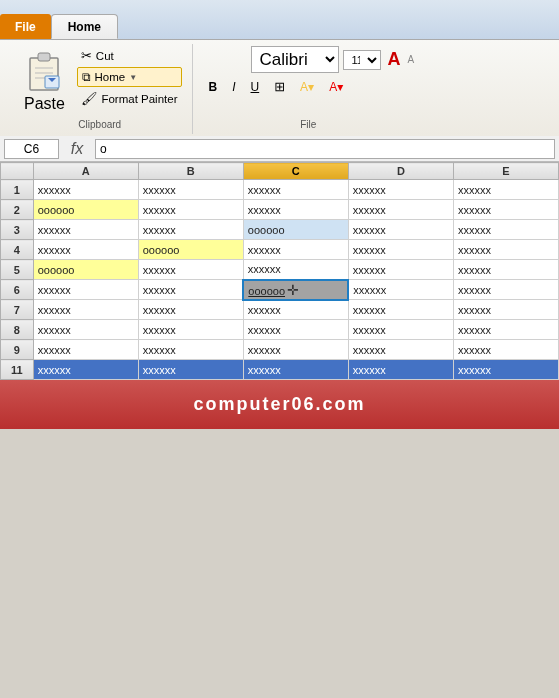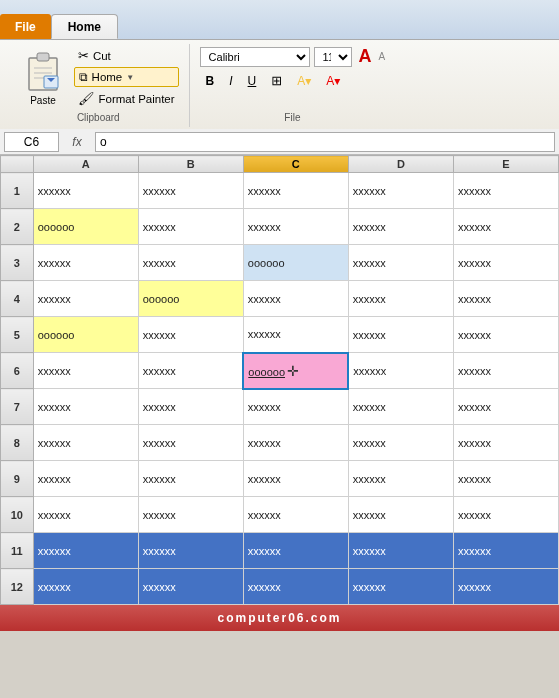--- a/index.html
+++ b/index.html
@@ -98,23 +98,24 @@
     .font-group-top {
       display: flex;
       align-items: center;
       gap: 4px;
       margin-bottom: 4px;
     }
     .font-select {
       border: 1px solid #aaa;
       background: white;
       padding: 2px 4px;
-      font-size: 11px;
-      width: 110px;
-      cursor: pointer;
+      font-size: 17px;
+      width: 88px;
+      cursor: pointer;
+      margin-left: 48px;
     }
     .size-select {
       border: 1px solid #aaa;
       background: white;
       padding: 2px 4px;
       font-size: 11px;
       width: 38px;
       cursor: pointer;
     }
     .font-group-mid {
@@ -207,21 +208,21 @@
       background: linear-gradient(to bottom, #f5c242, #e0a820);
       color: #000;
       font-weight: bold;
     }
 
     
     td.cell {
       border: 1px solid #d0d0d0;
       padding: 1px 4px;
       font-size: 11px;
-      height: 36px;
+      height: 20px;
       overflow: hidden;
       white-space: nowrap;
       text-overflow: ellipsis;
       color: #222;
       cursor: cell;
     }
 
     td.cell-yellow { background: #ffff99; }
     td.cell-light-blue { background: #cfe2f3; }
 
@@ -266,21 +267,21 @@
 
             <rect x="13" y="5" width="12" height="8" rx="2" fill="#d0d0d0" stroke="#888" stroke-width="1"></rect>
 
             <line x1="10" y1="20" x2="28" y2="20" stroke="#bbb" stroke-width="1"></line>
             <line x1="10" y1="25" x2="28" y2="25" stroke="#bbb" stroke-width="1"></line>
             <line x1="10" y1="30" x2="22" y2="30" stroke="#bbb" stroke-width="1"></line>
 
             <rect x="20" y="28" width="14" height="12" rx="1" fill="#deeaf7" stroke="#5a8fc4" stroke-width="1"></rect>
             <polygon points="27,34 31,30 23,30" fill="#4472c4"></polygon>
           </svg>
-          <span style="font-size:10px; margin-top:1px;">Paste</span>
+          <span style="font-size:16px; margin-top:1px;">Paste</span>
         </div>
       </div>
 
       <div class="small-btns">
         <div class="small-btn">
           <span style="font-size:13px;">✂</span>
           <span>Cut</span>
         </div>
         <div class="small-btn copy-highlight">
           <span style="font-size:12px;">⧉</span>
@@ -318,21 +319,21 @@
       </div>
     </div>
     <span class="ribbon-group-label">File</span>
   </div>
 
 </div>
 
 <div class="formula-bar">
   <input class="cell-ref" type="text" value="C6" style="">
   <div class="formula-separator">
-    <span style="font-size:12px; color:#555; font-style:italic;">fx</span>
+    <span style="font-size:16px; color:#555; font-style:italic;">fx</span>
   </div>
   <input class="formula-input" type="text" value="o" style="">
 </div>
 
 <div class="spreadsheet-container">
   <table class="sheet">
     <colgroup>
       <col style="width:28px;">
       <col style="width:90px;">
       <col style="width:90px;">
@@ -389,21 +390,21 @@
           <td class="cell cell-yellow">oooooo</td>
           <td class="cell">xxxxxx</td>
           <td class="cell">xxxxxx</td>
           <td class="cell">xxxxxx</td>
           <td class="cell">xxxxxx</td>
         </tr>
         <tr>
           <th class="row-header">6</th>
           <td class="cell">xxxxxx</td>
           <td class="cell">xxxxxx</td>
-          <td class="cell" style="border: 2px solid rgb(31, 126, 196); background: #f9a8d4; text-decoration: underline;">oooooo<span style="display:inline-block; margin-left:2px; font-size:14px; color:#333; cursor:crosshair;">✛</span></td>
+          <td class="cell" style="border: 2px solid rgb(31, 126, 196); background: #a3a3a3; text-decoration: underline;">oooooo<span style="display:inline-block; margin-left:2px; font-size:14px; color:#333; cursor:crosshair;">✛</span></td>
           <td class="cell">xxxxxx</td>
           <td class="cell">xxxxxx</td>
         </tr>
         <tr>
           <th class="row-header">7</th>
           <td class="cell">xxxxxx</td>
           <td class="cell">xxxxxx</td>
           <td class="cell">xxxxxx</td>
           <td class="cell">xxxxxx</td>
           <td class="cell">xxxxxx</td>
@@ -411,49 +412,33 @@
         <tr>
           <th class="row-header">8</th>
           <td class="cell">xxxxxx</td>
           <td class="cell">xxxxxx</td>
           <td class="cell">xxxxxx</td>
           <td class="cell">xxxxxx</td>
           <td class="cell">xxxxxx</td>
         </tr>
         <tr>
           <th class="row-header">9</th>
-          <td class="cell">xxxxxx</td>
-          <td class="cell">xxxxxx</td>
-          <td class="cell">xxxxxx</td>
-          <td class="cell">xxxxxx</td>
-          <td class="cell">xxxxxx</td>
-        </tr>
-        <tr>
-          <th class="row-header">10</th>
           <td class="cell">xxxxxx</td>
           <td class="cell">xxxxxx</td>
           <td class="cell">xxxxxx</td>
           <td class="cell">xxxxxx</td>
           <td class="cell">xxxxxx</td>
         </tr>
         <tr>
           <th class="row-header">11</th>
           <td class="cell" style="background: rgb(68, 114, 196); color: white;">xxxxxx</td>
           <td class="cell" style="background: rgb(68, 114, 196); color: white;">xxxxxx</td>
           <td class="cell" style="background: rgb(68, 114, 196); color: white;">xxxxxx</td>
           <td class="cell" style="background: rgb(68, 114, 196); color: white;">xxxxxx</td>
           <td class="cell" style="background: rgb(68, 114, 196); color: white;">xxxxxx</td>
         </tr>
-        <tr>
-          <th class="row-header">12</th>
-          <td class="cell" style="background: rgb(68, 114, 196); color: white;">xxxxxx</td>
-          <td class="cell" style="background: rgb(68, 114, 196); color: white;">xxxxxx</td>
-          <td class="cell" style="background: rgb(68, 114, 196); color: white;">xxxxxx</td>
-          <td class="cell" style="background: rgb(68, 114, 196); color: white;">xxxxxx</td>
-          <td class="cell" style="background: rgb(68, 114, 196); color: white;">xxxxxx</td>
-        </tr>
       </tbody>
   </table>
 </div>
 
-<div style="position:relative; text-align:center; background: linear-gradient(to bottom, rgba(200,30,30,0.7), rgba(180,20,20,0.85)); color:white; font-size:12px; font-weight:bold; padding:6px 0; letter-spacing:2px; font-family: Arial, sans-serif;">
+<div style="position:relative; text-align:center; background: linear-gradient(to bottom, rgba(200,30,30,0.7), rgba(180,20,20,0.85)); color:white; font-size:18px; font-weight:bold; padding:14px 0; letter-spacing:2px; font-family: Arial, sans-serif;">
   <span>computer06.com</span>
 </div>
 
 </body></html>

